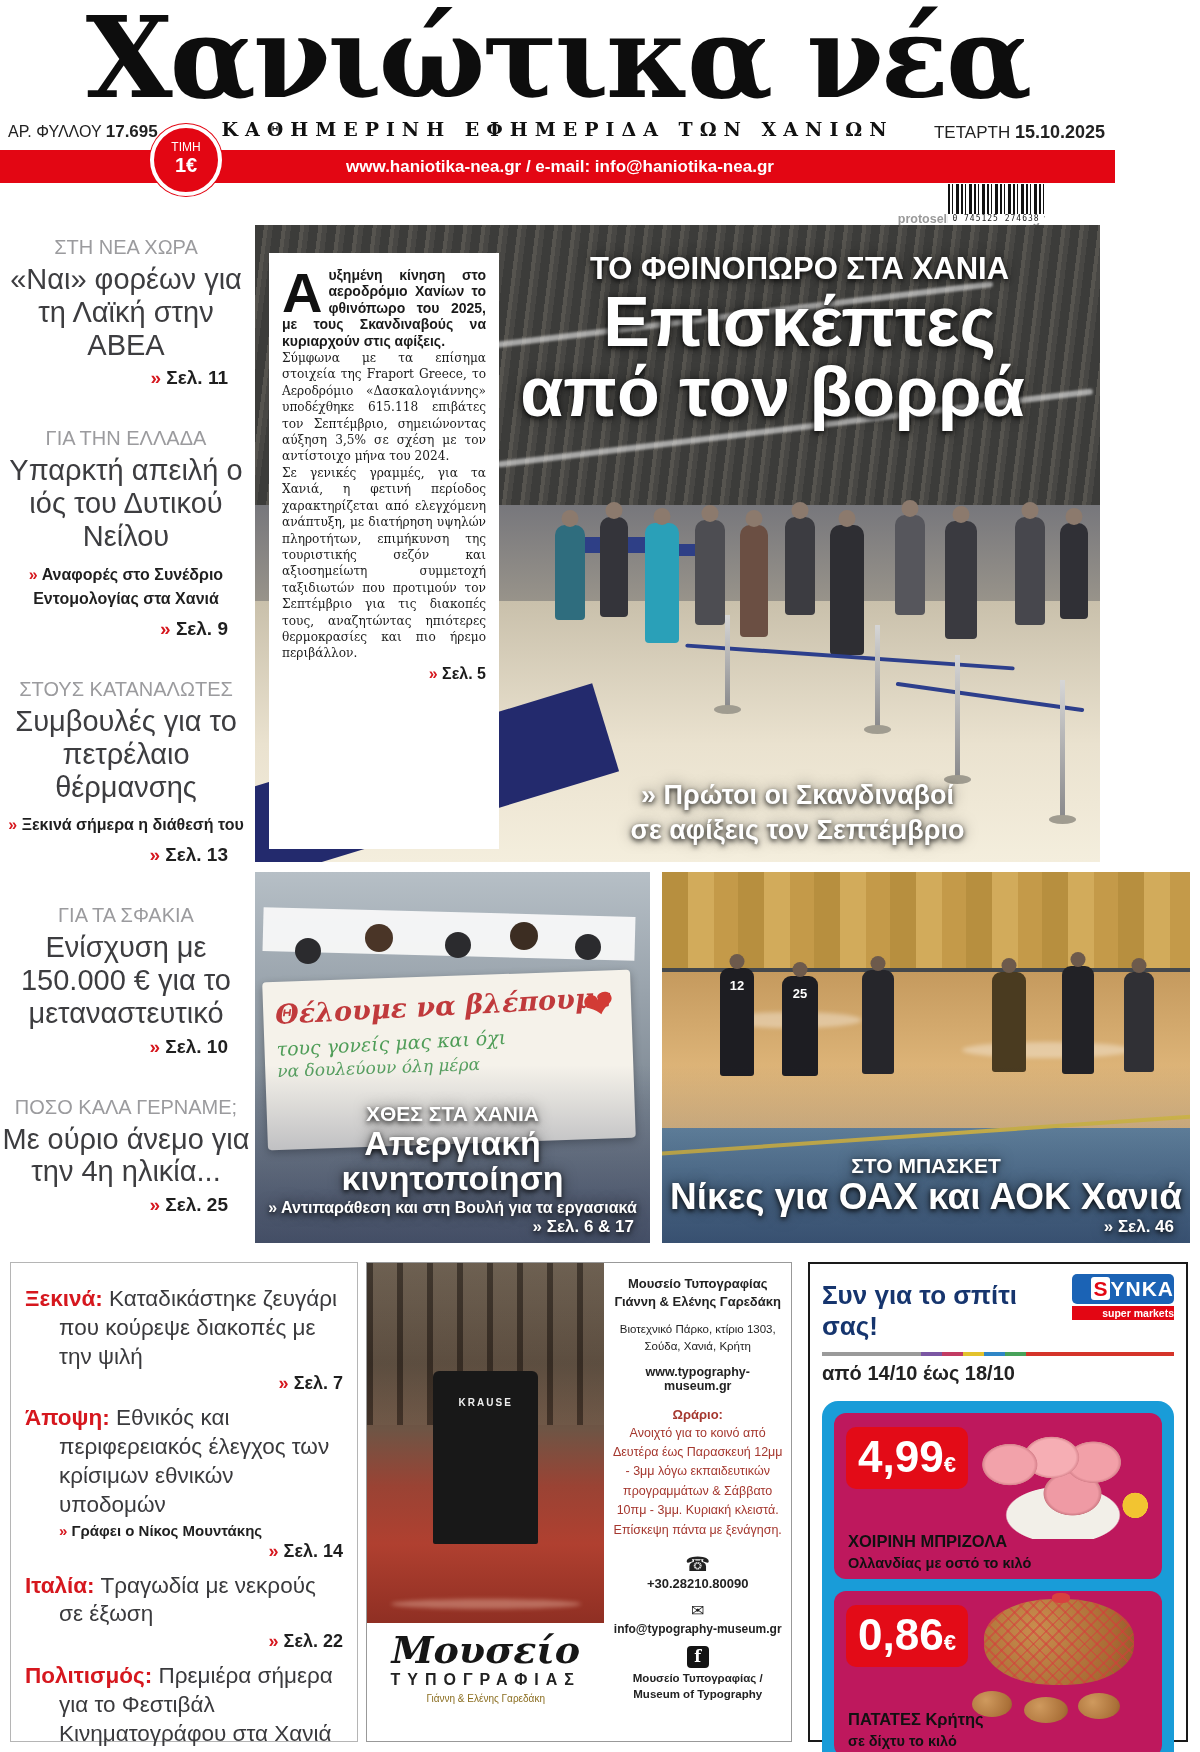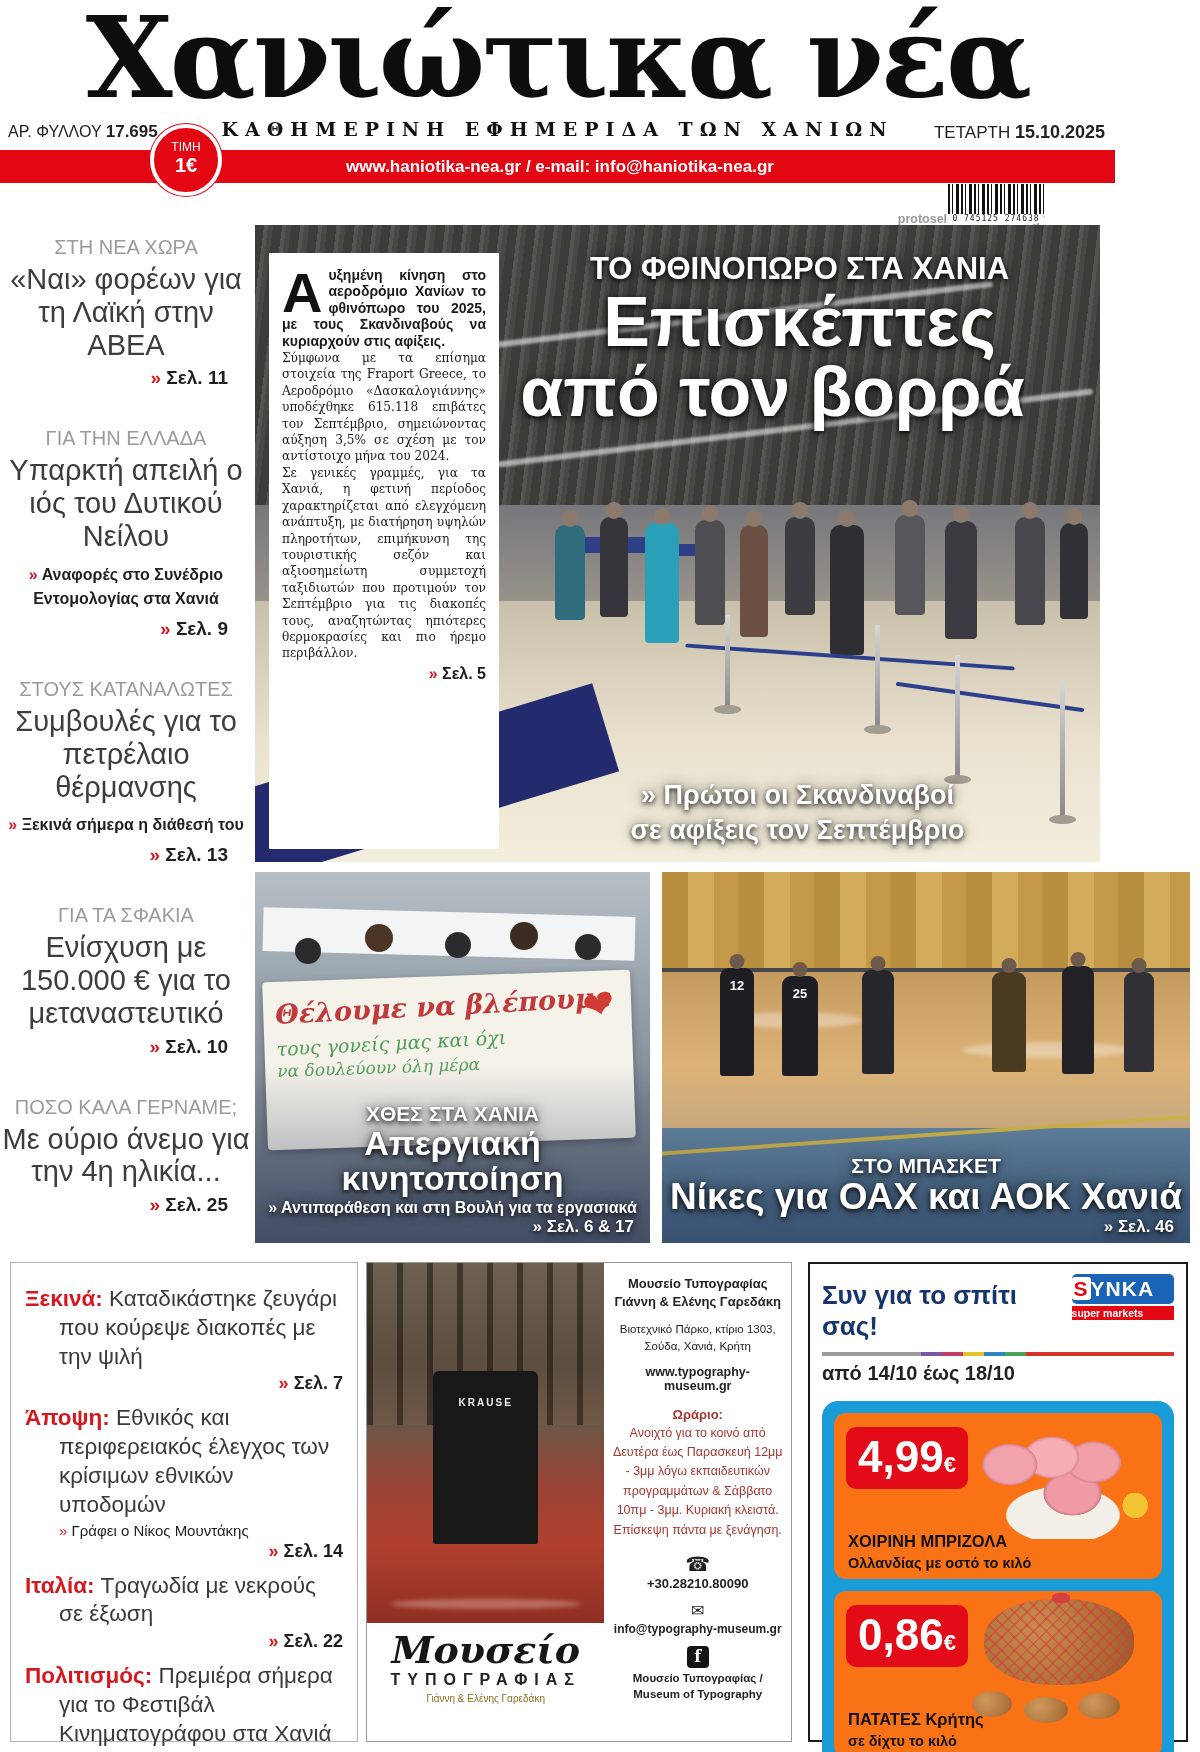--- a/index.html
+++ b/index.html
@@ -92,21 +92,21 @@
   .player{position:absolute;background:#1d1d22;border-radius:9px 9px 3px 3px;text-align:center;}
   .player::before{content:"";position:absolute;top:-14px;left:50%;transform:translateX(-50%);
     width:15px;height:15px;border-radius:50%;background:#6d5a4c;}
   .jersey{color:#fff;font-weight:bold;font-size:13px;display:inline-block;margin-top:10px;}
 
   
   .briefs{left:10px;top:1262px;width:348px;height:480px;border:1px solid #b5b5b5;
     padding:22px 14px 0 14px;box-sizing:border-box;}
   .brief{font-size:22.5px;line-height:1.28;color:#3a3a3d;padding-left:34px;text-indent:-34px;}
   .brief .lead{color:#d6171e;font-weight:bold;}
-  .brief-sub{font-size:15px;font-weight:normal;color:#1f1f1f;padding-left:34px;margin-top:2px;}
+  .brief-sub{font-size:15px;font-weight:bold;color:#1f1f1f;padding-left:34px;margin-top:2px;}
   .brief-page{text-align:right;font-weight:bold;font-size:18px;color:#1f1f1f;margin:2px 0 10px 0;}
 
   .museum{left:366px;top:1262px;width:426px;height:480px;border:1px solid #999;display:flex;box-sizing:border-box;background:#fff;}
   .mu-left{width:56%;display:flex;flex-direction:column;}
   .mu-photo{flex:1;position:relative;overflow:hidden;
     background:linear-gradient(#6a5f52 0%,#53463a 28%,#6e5545 46%,#9a4334 62%,#b04030 78%,#8f2f23 100%);}
   .mu-shelves{left:0;top:0;right:0;height:45%;
     background:repeating-linear-gradient(90deg,rgba(30,22,16,.55) 0 6px,rgba(120,100,80,.25) 6px 30px);}
   .mu-press{left:28%;top:30%;width:44%;height:48%;background:#181818;border-radius:6px 6px 2px 2px;text-align:center;}
   .mu-press span{color:#eee;font-size:10px;font-weight:bold;letter-spacing:2px;display:inline-block;margin-top:26px;}
@@ -126,31 +126,31 @@
   .mu-mail-ic{font-size:16px;margin-top:10px;}
   .mu-mail{font-weight:bold;font-size:12px;margin-top:2px;}
   .fb{display:inline-block;width:22px;height:22px;background:#141414;color:#fff;border-radius:4px;
     font-family:"DejaVu Serif",serif;font-weight:bold;font-size:16px;line-height:22px;margin-top:10px;}
   .mu-fb{font-weight:bold;font-size:11.5px;line-height:1.4;margin-top:2px;}
 
   .synka{left:808px;top:1262px;width:380px;height:480px;border:2px solid #1a1a1a;box-sizing:border-box;
     background:#fff;padding:10px 12px;}
   .sy-head{display:flex;justify-content:space-between;align-items:flex-start;}
   .sy-title{font-size:26px;font-weight:bold;color:#16356e;padding-top:6px;}
-  .sy-logo{width:106px;text-align:left;}
+  .sy-logo{width:106px;text-align:right;}
   .sy-logo-box{background:#1b63b5;border-radius:5px;color:#fff;font-weight:bold;font-size:21px;
     letter-spacing:1px;padding:3px 0;}
   .sy-logo-box .s{color:#e30613;background:#fff;border-radius:3px;padding:0 2px;}
   .sy-logo-strip{background:#e30613;color:#fff;font-size:10.5px;font-weight:bold;margin-top:2px;padding:1px 0;}
   .sy-divider{height:4px;margin:10px 0 6px;
     background:linear-gradient(90deg,#9a9a9a 0 28%,#7b57a3 28% 34%,#c23b63 34% 40%,#e3c22c 40% 46%,#2f86c6 46% 52%,#48a25a 52% 58%,#d5342a 58% 100%);}
   .sy-dates{font-size:20px;font-weight:bold;color:#222;margin-bottom:16px;}
   .sy-panel{background:#199cd8;border-radius:16px;padding:12px;height:368px;box-sizing:border-box;
     display:flex;flex-direction:column;gap:12px;}
-  .sy-card{background:#f97316;border-radius:12px;flex:1;position:relative;overflow:hidden;}
+  .sy-card{background:#be185d;border-radius:12px;flex:1;position:relative;overflow:hidden;}
   .sy-price{position:absolute;left:12px;top:14px;background:#e30b17;border-radius:10px;color:#fff;
     font-weight:bold;padding:8px 12px 10px 12px;font-size:44px;line-height:1;}
   .sy-price .cur{font-size:22px;}
   .sy-pname{position:absolute;left:14px;bottom:28px;font-weight:bold;font-size:16.5px;color:#111;}
   .sy-pdesc{position:absolute;left:14px;bottom:8px;font-weight:bold;font-size:14.5px;color:#111;}
   .art-chops{position:absolute;right:4px;top:6px;width:190px;height:120px;
     background:
      radial-gradient(circle 13px at 88% 72%,#f2c431 96%,transparent),
      radial-gradient(ellipse 40px 30px at 22% 38%,#f2a2aa 60%,#d9848e 68%,transparent 70%),
      radial-gradient(ellipse 40px 30px at 44% 32%,#f6aeb4 60%,#dd8a93 68%,transparent 70%),

